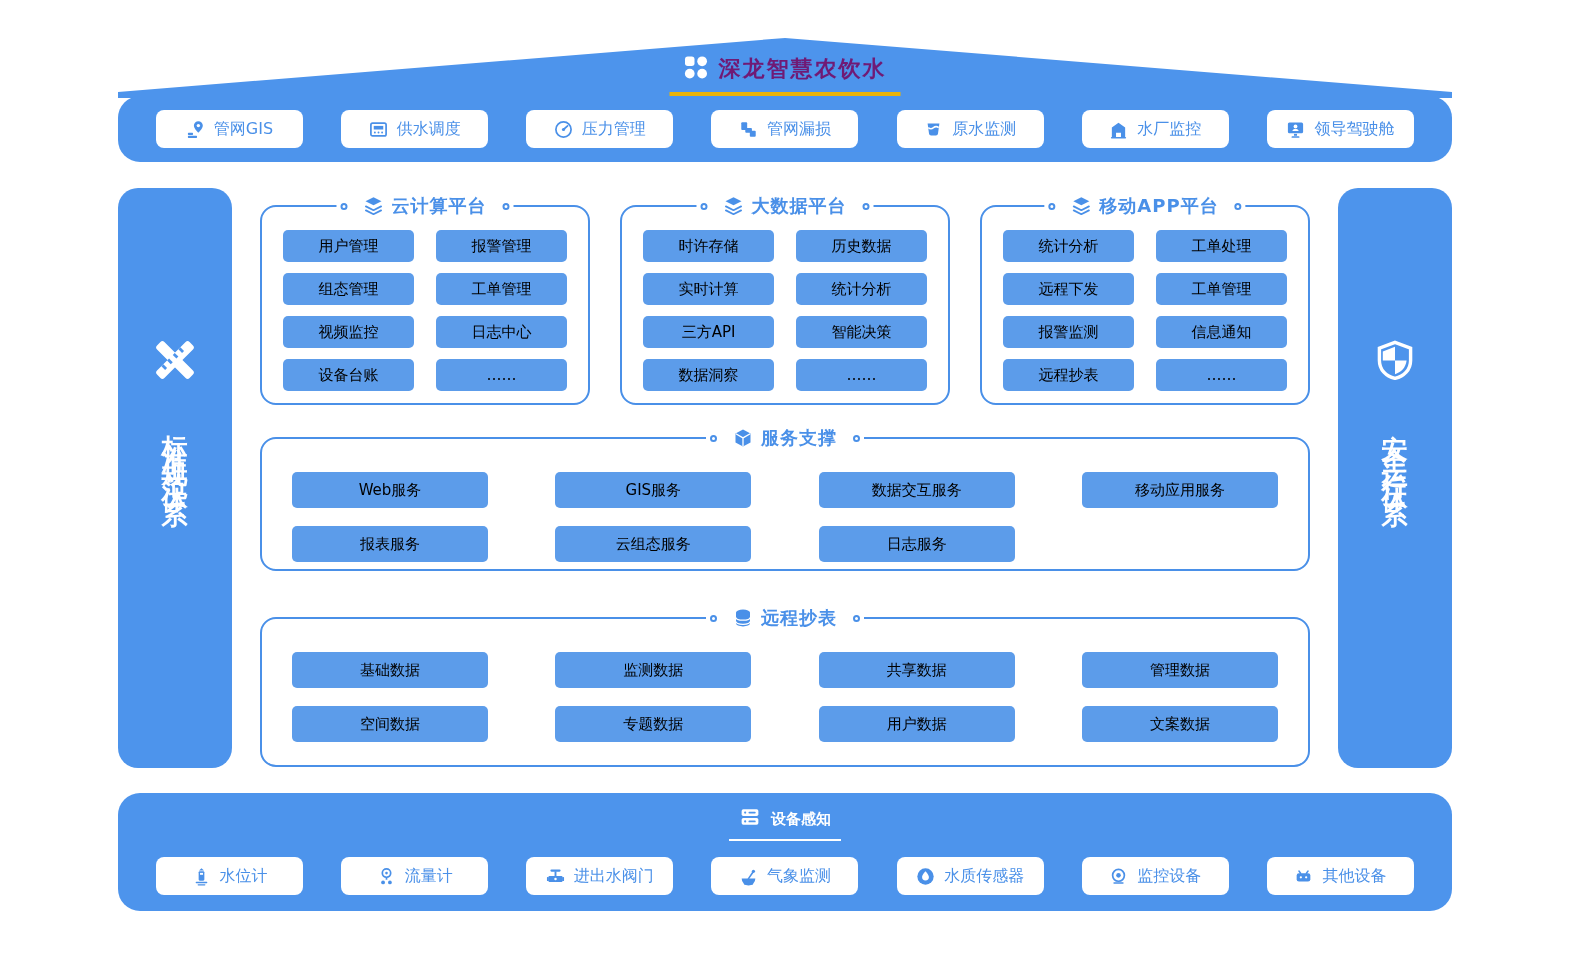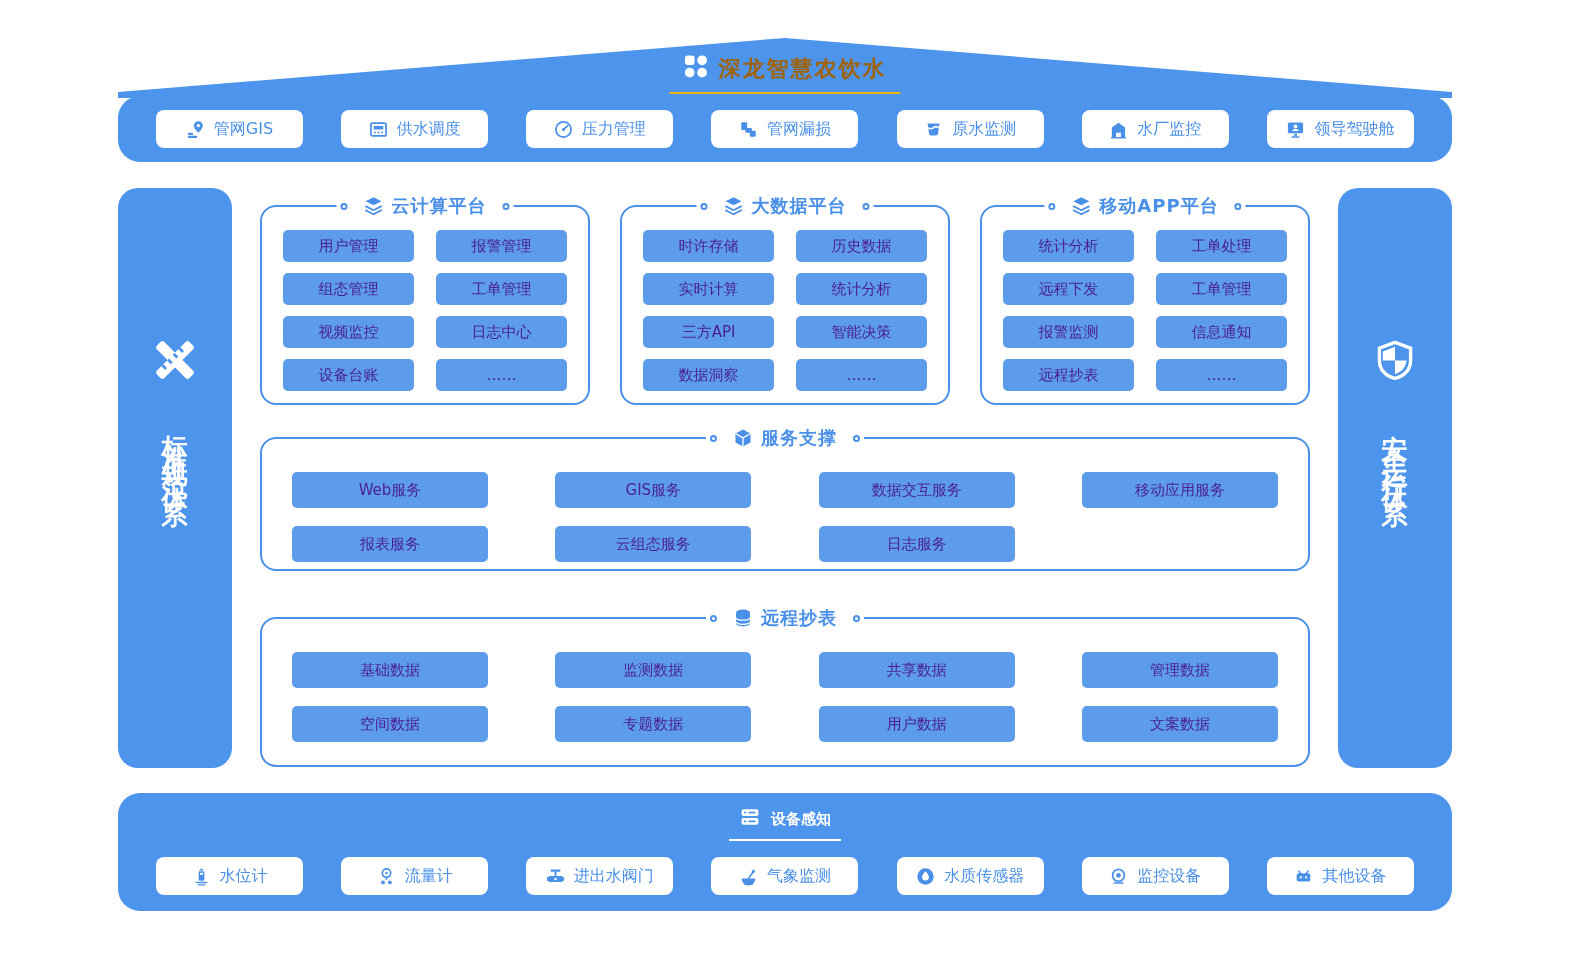--- a/index.html
+++ b/index.html
@@ -9,22 +9,22 @@
   }
   *{margin:0;padding:0;box-sizing:border-box;}
   html,body{background:#fff;}
   body{font-family:"DejaVu Sans","Liberation Sans",sans-serif;}
   .page{position:relative;width:1594px;height:968px;background:#fff;overflow:hidden;}
 
   
   .roof{position:absolute;left:118px;top:38px;width:1334px;height:60px;background:var(--primary);
         clip-path:polygon(0 100%,0 90%,50% 0,100% 90%,100% 100%);}
   .title-block{position:absolute;left:785px;top:54px;transform:translateX(-50%);
-        display:flex;align-items:flex-start;gap:10px;color:#a16207;
-        border-bottom:2px solid #eab308;padding:0 14px 8px;}
+        display:flex;align-items:flex-end;gap:10px;color:#701a75;
+        border-bottom:4px solid #eab308;padding:0 14px 8px;}
   .title-text{font-size:22px;font-weight:bold;letter-spacing:2px;white-space:nowrap;}
 
   
   .band{position:absolute;left:118px;width:1334px;background:var(--primary);border-radius:22px;}
   .top-band{top:96px;height:66px;display:flex;align-items:center;justify-content:space-between;padding:0 38px;}
   .bottom-band{top:793px;height:118px;}
   .bb-title{position:absolute;top:13px;left:50%;transform:translateX(-50%);
         display:flex;align-items:center;gap:10px;color:#fff;font-size:15px;font-weight:bold;
         border-bottom:2px solid #fff;padding:0 10px 7px;white-space:nowrap;}
   .bb-pills{position:absolute;left:38px;right:38px;bottom:16px;display:flex;justify-content:space-between;}
@@ -44,21 +44,21 @@
   
   .box{position:absolute;border:2px solid var(--outline);border-radius:16px;background:#fff;}
   .box-header{position:absolute;top:-15px;left:50%;transform:translateX(-50%);
         background:#fff;display:flex;align-items:center;padding:2px 4px;white-space:nowrap;}
   .dot{width:7px;height:7px;border:2px solid var(--outline);border-radius:50%;background:#fff;flex:none;}
   .h-icon{display:flex;align-items:center;color:var(--outline);margin:0 8px 0 16px;}
   .h-title{color:var(--outline);font-size:18px;font-weight:bold;margin-right:16px;letter-spacing:1px;}
 
   .p-grid{display:grid;grid-template-columns:1fr 1fr;column-gap:22px;row-gap:11px;padding:23px 21px 16px;}
   .w-grid{display:grid;grid-template-columns:repeat(4,196px);justify-content:space-between;row-gap:18px;padding:33px 30px 0;text-align:center;}
-  .btn{background:var(--button);color:#4c1d95;border-radius:5px;display:flex;align-items:center;justify-content:center;
+  .btn{background:var(--button);color:#000000;border-radius:5px;display:flex;align-items:center;justify-content:center;
         font-size:15px;cursor:pointer;white-space:nowrap;}
   .p-grid .btn{height:32px;}
   .w-grid .btn{height:36px;}
 </style>
 </head>
 <body>
 
 <div class="page">
 
   <div class="roof"></div>

